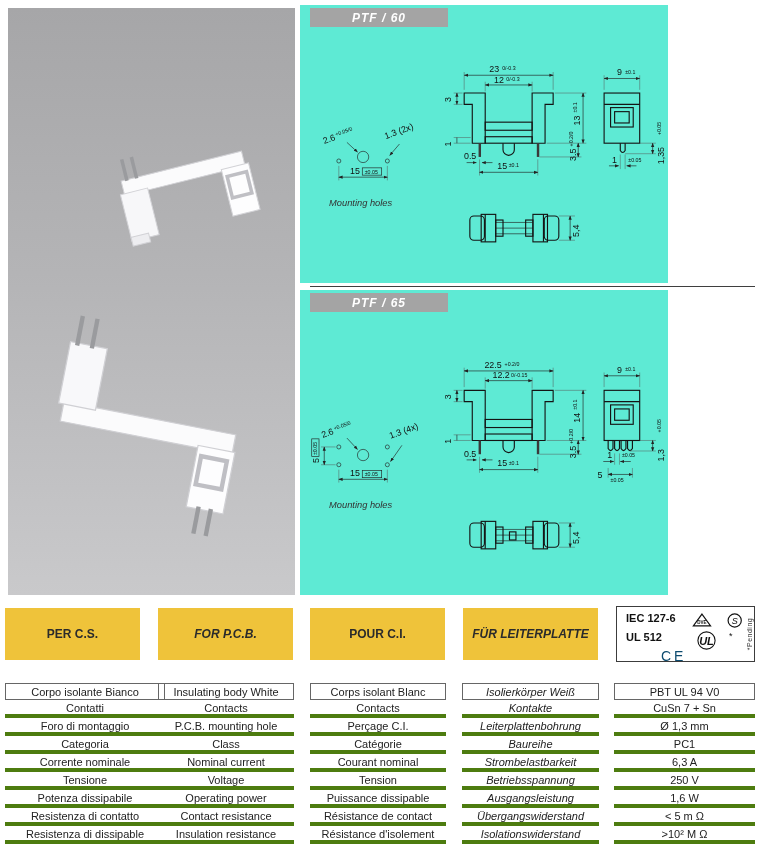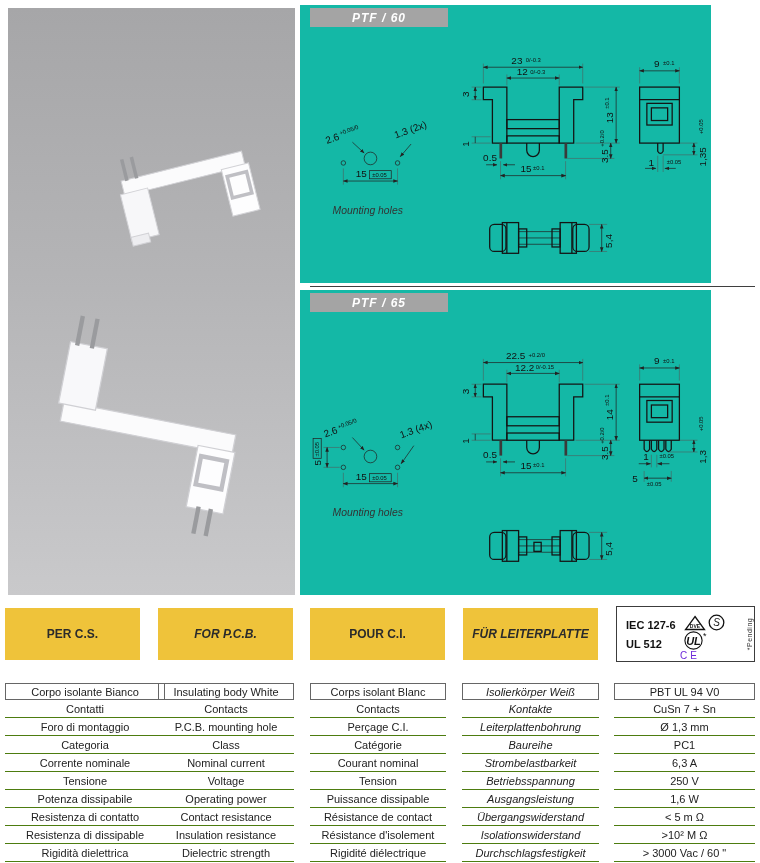--- a/index.html
+++ b/index.html
@@ -4,21 +4,21 @@
 <style>
   html,body{margin:0;padding:0}
   body{width:760px;height:863px;position:relative;background:#fff;
        font-family:"Liberation Sans",sans-serif;overflow:hidden}
 
   
   .photo{position:absolute;left:8px;top:8px;width:287px;height:587px;
          background:linear-gradient(180deg,#a6a6a8 0%,#b4b4b6 45%,#c9c9cb 100%)}
 
   
-  .panel{position:absolute;left:300px;width:411px;background:#14b8a6}
+  .panel{position:absolute;left:300px;width:368px;background:#5eead4}
   .p60{top:5px;height:278px}
   .p65{top:290px;height:305px}
   .divider{position:absolute;left:310px;width:445px;top:286px;border-top:1.5px solid #3f3f3f}
   .banner{position:absolute;left:10px;top:3px;width:138px;height:19px;background:#a4a4a4;
           color:#fff;font-style:italic;font-weight:bold;font-size:12px;
           display:flex;align-items:center;justify-content:center;letter-spacing:1px}
   .draw{position:absolute;left:0;top:0;width:100%;height:100%}
 
   svg text{font-family:"Liberation Sans",sans-serif}
   .dt{font-size:11px;fill:#111}
@@ -32,33 +32,33 @@
   
   .hdr{position:absolute;top:608px;height:52px;width:135px;background:#efc33a;
        color:#2b2b2b;font-weight:bold;font-size:12px;display:flex;align-items:center;
        justify-content:center;text-align:center}
   .it{font-style:italic}
   .h1{left:5px}.h2{left:158px}.h3{left:310px}.h4{left:463px}
 
   
   .cert{position:absolute;left:616px;top:606px;width:139px;height:56px;background:#fff;
         border:1.5px solid #3c3c3c;box-sizing:border-box;padding:5px 12px 2px 9px}
-  .crow{display:flex;align-items:flex-end;gap:2px;height:19px}
+  .crow{display:flex;align-items:flex-start;gap:15px;height:19px}
   .clabel{font-weight:bold;font-size:11px;color:#111;width:56px;white-space:nowrap}
   .star{font-size:9px;color:#111;margin-left:-2px;align-self:flex-start}
-  .ce-text{margin-left:54px;font-size:10px;letter-spacing:3px;color:#6d28d9;line-height:12px}
+  .ce-text{margin-left:35px;font-size:14px;letter-spacing:3px;color:#0c4a6e;line-height:12px}
   .pending{position:absolute;right:1px;top:50%;transform:translateY(-50%) rotate(180deg);
            writing-mode:vertical-rl;font-size:7px;color:#333;letter-spacing:0.5px}
 
   
   .spec{position:absolute;left:0;top:683px;width:760px;height:180px}
   .srow{position:absolute;left:0;width:100%;height:18px}
   .cell{position:absolute;top:0;height:17px;display:flex;align-items:center;
         justify-content:center;font-size:11px;color:#222;
-        border-bottom:1px solid #4d7c0f;box-sizing:border-box;white-space:nowrap}
+        border-bottom:4px solid #4d7c0f;box-sizing:border-box;white-space:nowrap}
   .c1{left:5px;width:160px}
   .c2{left:158px;width:136px;}
   .c3{left:310px;width:136px}
   .c4{left:462px;width:137px;font-style:italic}
   .c5{left:614px;width:141px}
   .srow.first .cell{border:1px solid #666}
 </style>
 </head>
 <body>
 
@@ -429,20 +429,13 @@
     <div class="cell c4">Übergangswiderstand</div>
     <div class="cell c5">&lt; 5 m Ω</div>
   </div>
   <div class="srow" style="top:144px">
     <div class="cell c1">Resistenza di dissipable</div>
     <div class="cell c2">Insulation resistance</div>
     <div class="cell c3">Résistance d'isolement</div>
     <div class="cell c4">Isolationswiderstand</div>
     <div class="cell c5">&gt;10² M Ω</div>
   </div>
-  <div class="srow" style="top:162px">
-    <div class="cell c1">Rigidità dielettrica</div>
-    <div class="cell c2">Dielectric strength</div>
-    <div class="cell c3">Rigidité diélectrique</div>
-    <div class="cell c4">Durchschlagsfestigkeit</div>
-    <div class="cell c5">&gt; 3000 Vac / 60 "</div>
-  </div>
 </div>
 
 </body></html>

